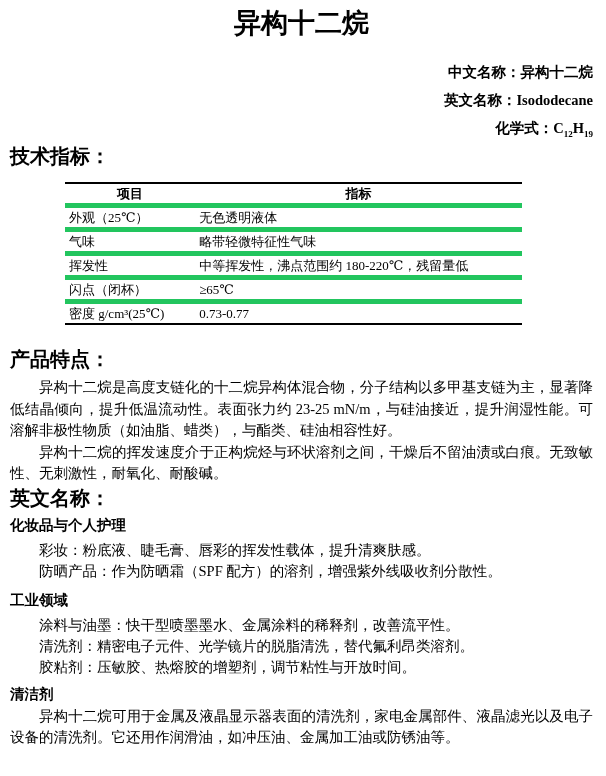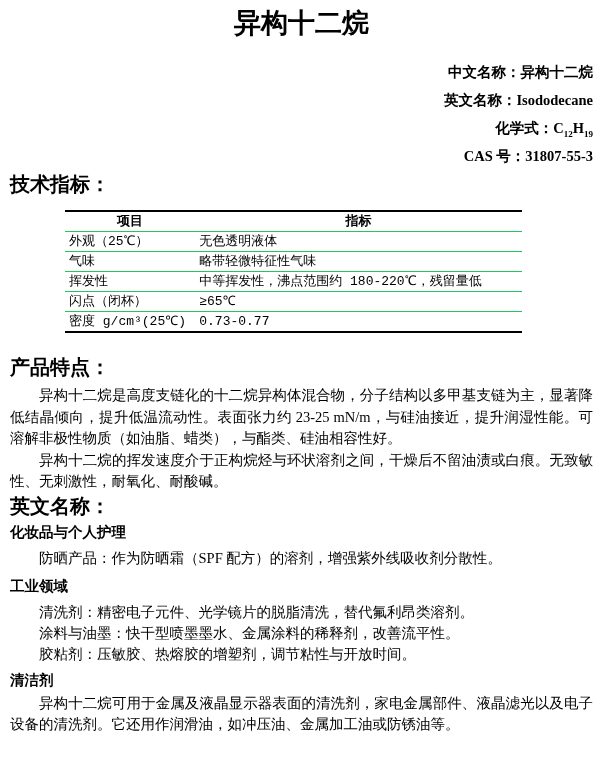--- a/index.html
+++ b/index.html
@@ -24,51 +24,49 @@
   .h-features{margin-top:24px;}
   .h-uses{margin-top:3px;}
   table.specs{
     margin:15px 0 0 55px;width:457px;border-collapse:collapse;
     border-top:2.5px solid #000;border-bottom:2.5px solid #000;
     font-size:13px;
   }
   table.specs td,table.specs th{
     padding:1.5px 4px;line-height:16px;vertical-align:middle;
     font-weight:normal;
-    font-family:Liberation Mono, monospace;
   }
   table.specs thead th{font-weight:bold;}
-  table.specs tbody tr td{border-top:1px solid #22c55e;}
+  table.specs tbody tr td{border-top:5px solid #22c55e;}
   table.specs .col-item{width:28.5%;}
   .para{
     margin:7px 0 0;font-size:14.5px;line-height:21.5px;
     text-align:justify;text-indent:2em;
   }
   .para+.para{margin-top:0;}
   .subhead{
-    margin:0;font-family:Liberation Mono, monospace;
+    margin:0;font-family:Liberation Sans, sans-serif;
     font-weight:bold;font-size:14.5px;line-height:20px;
   }
   .sh-cosmetics{margin-top:6px;}
   .sh-industry{margin-top:8px;}
   .sh-cleaner{margin-top:6px;}
   .use-list{margin-top:5px;}
   .use-line{font-size:14.5px;line-height:21px;padding-left:2em;text-align:justify;}
   .cleaner-para{margin-top:2px;line-height:21.5px;}
 </style>
 </head>
 <body>
 
 <h1 class="title">异构十二烷</h1>
 
 <div class="fields">
   <p class="field"><span>中文名称：</span><span>异构十二烷</span></p>
   <p class="field"><span>英文名称：</span><span>Isododecane</span></p>
   <p class="field"><span>化学式：</span><span><span>C</span><sub>12</sub><span>H</span><sub>19</sub></span></p>
-  <p class="field"><span>CAS 号：</span><span>31807-55-3</span></p>
 </div>
 
 <h2 class="sec-heading h-tech">技术指标：</h2>
 
 <table class="specs">
   <thead>
     <tr>
       <th class="col-item">项目</th>
       <th>指标</th>
     </tr>
@@ -98,24 +96,25 @@
 </table>
 
 <h2 class="sec-heading h-features">产品特点：</h2>
 <p class="para">异构十二烷是高度支链化的十二烷异构体混合物，分子结构以多甲基支链为主，显著降低结晶倾向，提升低温流动性。表面张力约 23-25 mN/m，与硅油接近，提升润湿性能。可溶解非极性物质（如油脂、蜡类），与酯类、硅油相容性好。</p>
 <p class="para">异构十二烷的挥发速度介于正构烷烃与环状溶剂之间，干燥后不留油渍或白痕。无致敏性、无刺激性，耐氧化、耐酸碱。</p>
 
 <h2 class="sec-heading h-uses">英文名称：</h2>
 
 <h3 class="subhead sh-cosmetics">化妆品与个人护理</h3>
 <div class="use-list">
+  <div class="use-line">彩妆：粉底液、睫毛膏、唇彩的挥发性载体，提升清爽肤感。</div>
   <div class="use-line">防晒产品：作为防晒霜（SPF 配方）的溶剂，增强紫外线吸收剂分散性。</div>
 </div>
 
 <h3 class="subhead sh-industry">工业领域</h3>
 <div class="use-list">
+  <div class="use-line">涂料与油墨：快干型喷墨墨水、金属涂料的稀释剂，改善流平性。</div>
   <div class="use-line">清洗剂：精密电子元件、光学镜片的脱脂清洗，替代氟利昂类溶剂。</div>
-  <div class="use-line">涂料与油墨：快干型喷墨墨水、金属涂料的稀释剂，改善流平性。</div>
   <div class="use-line">胶粘剂：压敏胶、热熔胶的增塑剂，调节粘性与开放时间。</div>
 </div>
 
 <h3 class="subhead sh-cleaner">清洁剂</h3>
 <p class="para cleaner-para">异构十二烷可用于金属及液晶显示器表面的清洗剂，家电金属部件、液晶滤光以及电子设备的清洗剂。它还用作润滑油，如冲压油、金属加工油或防锈油等。</p>
 
 </body></html>

